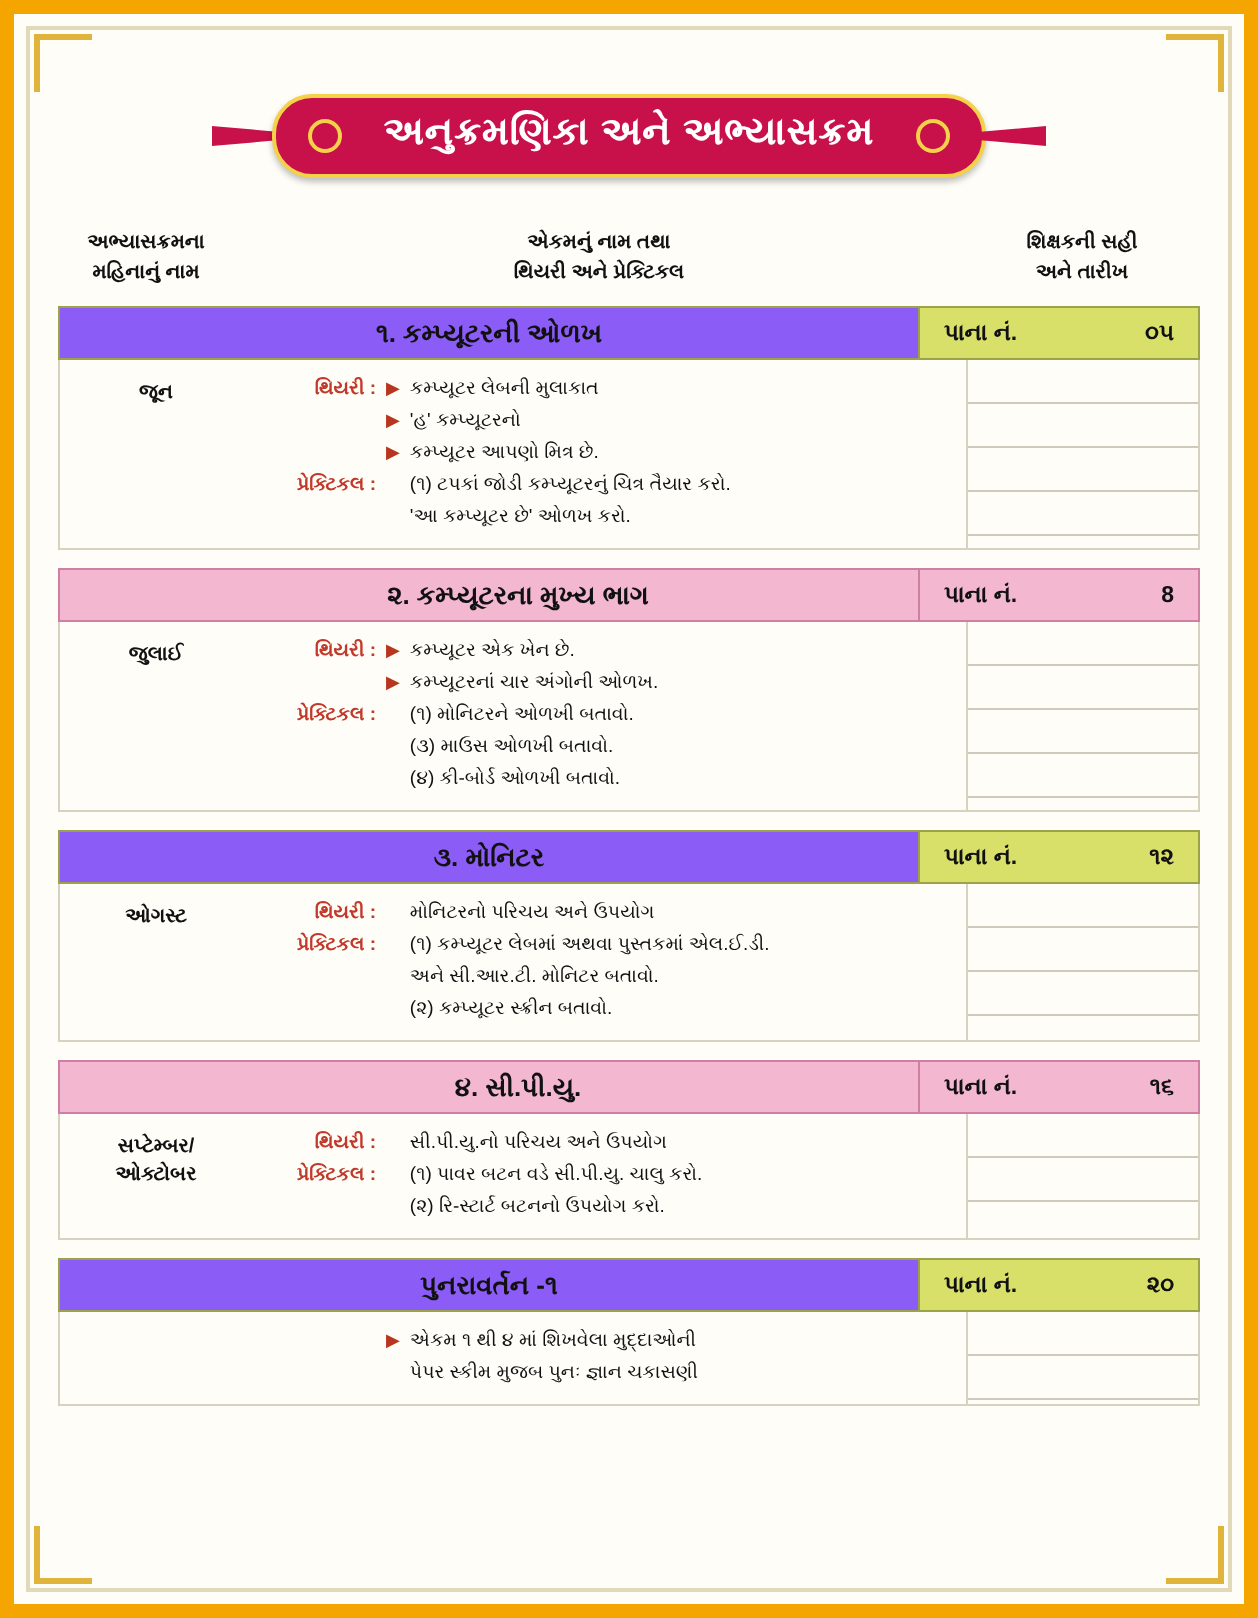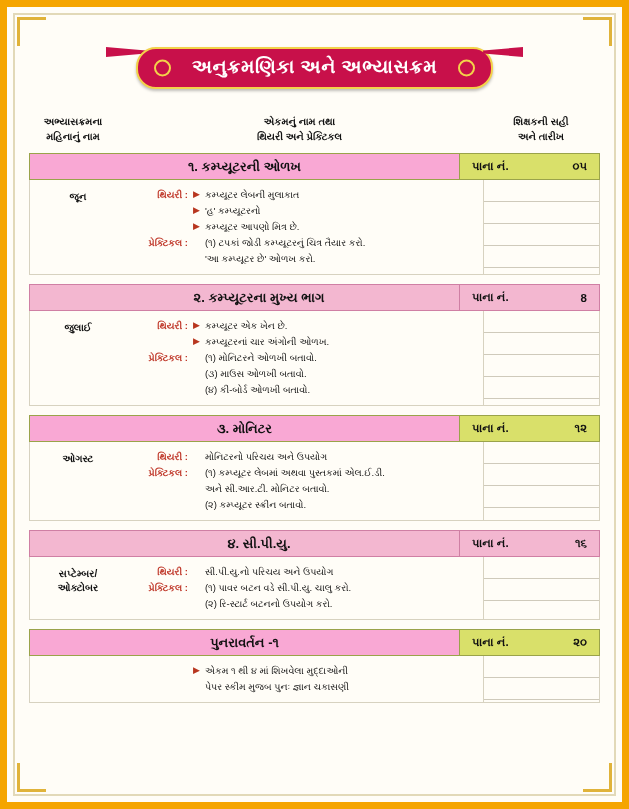--- a/index.html
+++ b/index.html
@@ -28,21 +28,21 @@
   .corner.tr{right:10px;top:10px;border-left:none;border-bottom:none;}
   .corner.bl{left:10px;bottom:10px;border-right:none;border-top:none;}
   .corner.br{right:10px;bottom:10px;border-left:none;border-top:none;}
 
   .inner{
     position:absolute;left:22px;top:18px;right:22px;bottom:18px;
   }
 
   
   .title-wrap{
-    display:flex;justify-content:center;align-items:flex-start;
+    display:flex;justify-content:center;align-items:center;
     margin-top:22px;
   }
   .banner{
     position:relative;
     background:#c8104a;
     color:#ffffff;
     border:2px solid #f3d24a;
     border-radius:20px;
     padding:7px 54px 9px 54px;
     font-size:19px;
@@ -83,21 +83,21 @@
   .unit-bar{
     display:flex;align-items:stretch;
     border:1px solid #9aa34a;
     height:25px;
   }
   .unit-bar.pink{border-color:#cf7fa4;}
   .unit-title{
     flex:1;
     display:flex;align-items:center;justify-content:center;
     font-size:13px;font-weight:bold;color:#111;
-    background:#f9a8d4;
+    background:#8b5cf6;
   }
   .unit-bar.pink .unit-title{background:#f3b7d0;padding-left:29px;}
   .unit-page{
     width:115px;
     display:flex;align-items:center;justify-content:space-between;
     padding:0 12px;
     font-size:11.5px;font-weight:bold;color:#111;
     background:#d9e06a;
     border-left:1px solid #9aa34a;
     gap:32px;

